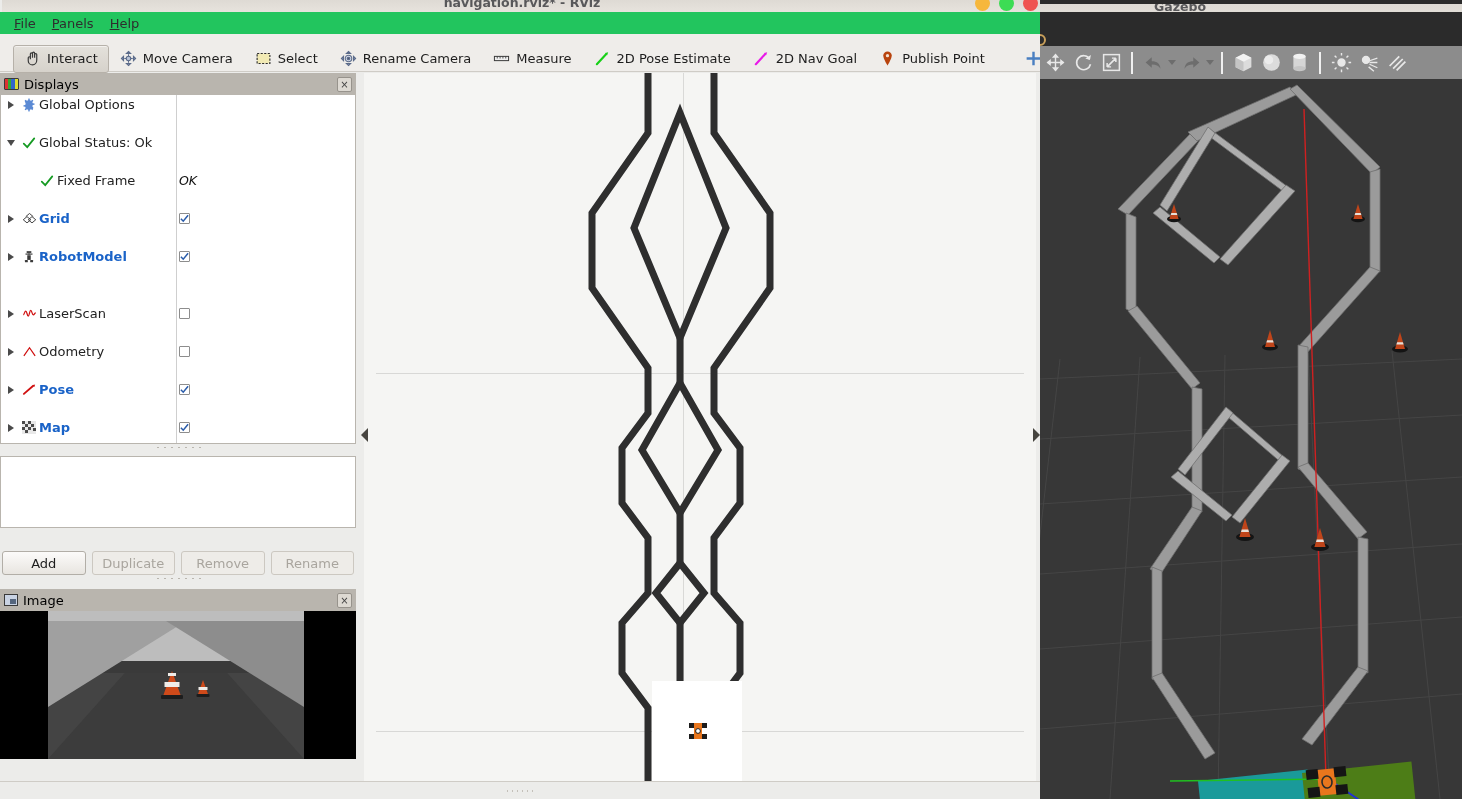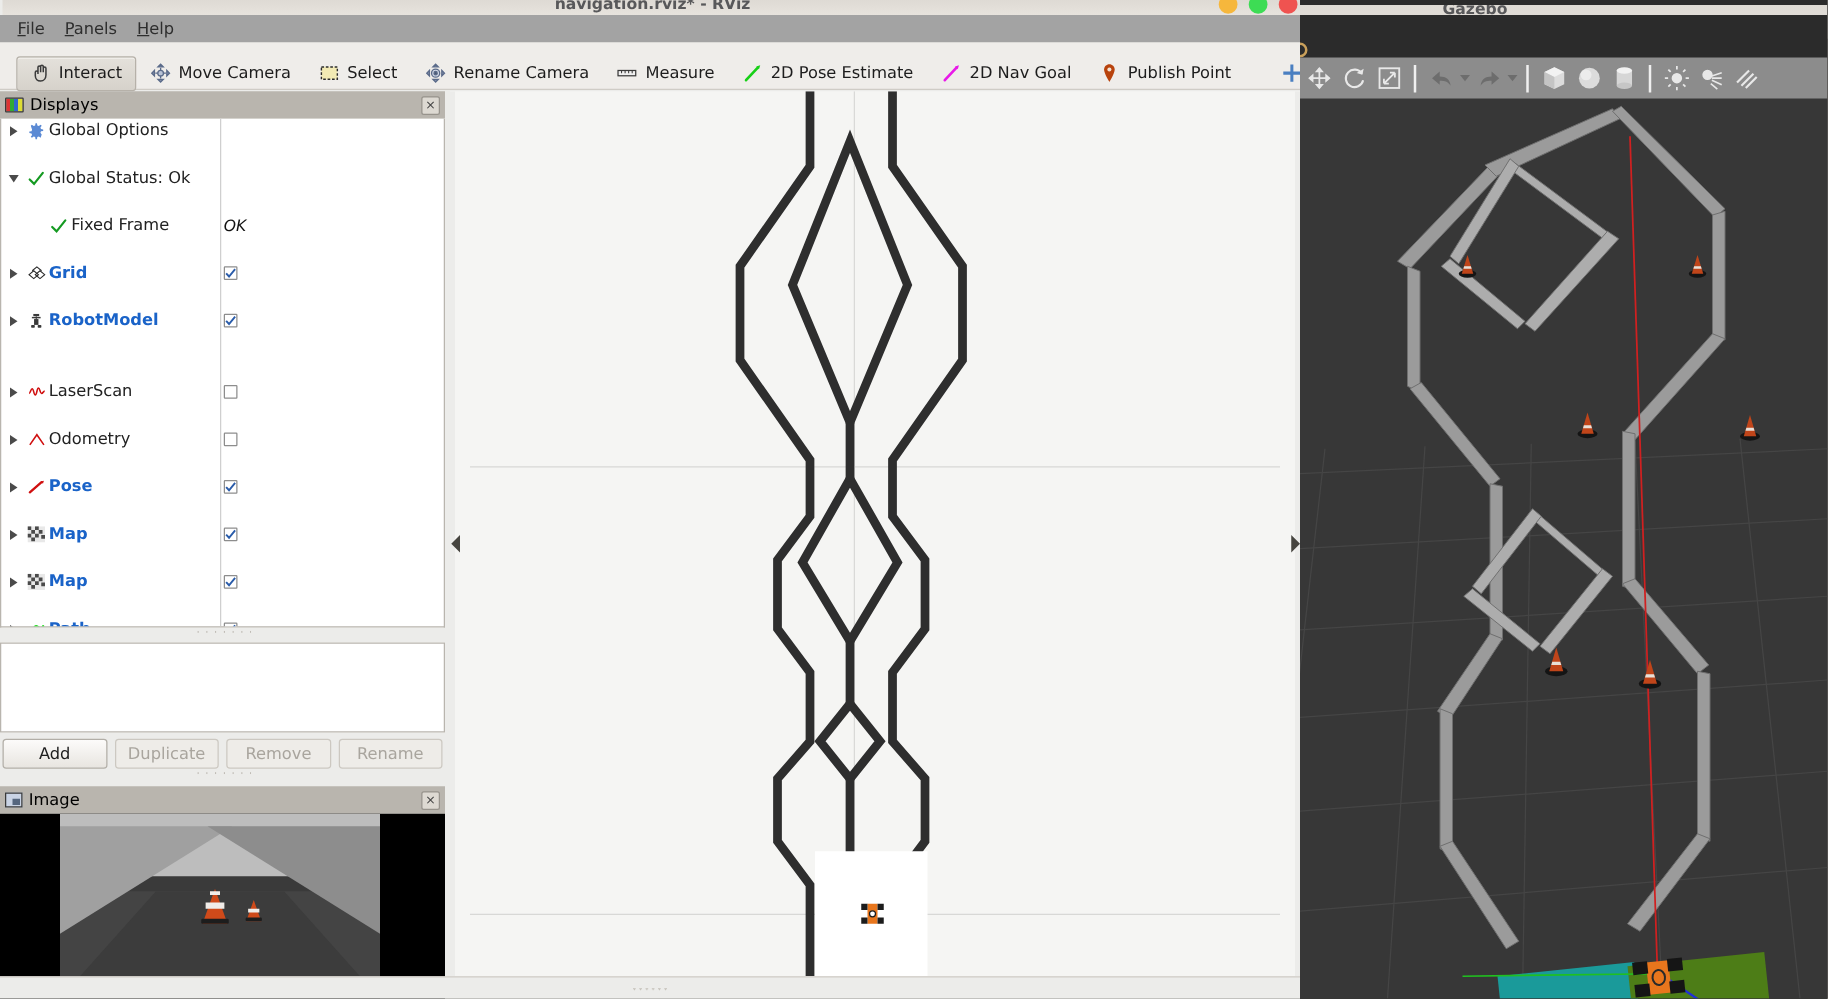--- a/index.html
+++ b/index.html
@@ -26,21 +26,21 @@
     text-align: center; font-size: 12.5px; font-weight: bold;
     color: #58585a; white-space: nowrap;
   }
   .wctl { position: absolute; top: -4px; width: 15px; height: 15px; border-radius: 50%; }
   .wctl.min  { left: 973px; background: #f6b73c; }
   .wctl.max  { left: 997px; background: #3ddc54; }
   .wctl.close{ left: 1021px; background: #ef5350; }
 
   .menubar {
     position: absolute; left: 0; top: 12px; width: 1040px; height: 22px;
-    background: #a3a3a3; display: flex; align-items: center; padding-left: 6px; text-align: center;
+    background: #22c55e; display: flex; align-items: center; padding-left: 6px; text-align: center;
   }
   .menu-item {
     font-size: 13px; color: #2e2e2e; padding: 2px 8px; cursor: default;
   }
   .menu-item u { text-decoration: underline; }
 
   .toolbar {
     position: absolute; left: 0; top: 34px; width: 1040px; height: 38px;
     background: #efedea; border-bottom: 1px solid #cfccc6;
     display: flex; align-items: center; padding-left: 10px;
@@ -75,21 +75,21 @@
     width: 15px; height: 15px; background: #ddd9d2; border: 1px solid #97938c;
     border-radius: 2px; font-size: 10px; color: #444;
     display: flex; align-items: center; justify-content: center;
   }
   .mon-icon { width:15px;height:12px;border:1.5px solid #3a3a3a;border-radius:1px;
     background: linear-gradient(to right,#d33 0 25%,#3a3 25% 50%,#36c 50% 75%,#dd3 75% 100%); }
   .img-icon { width:14px;height:12px;border:1.5px solid #3a3a3a;background:#c9d3e4;position:relative;}
   .img-icon::after{content:"";position:absolute;right:1px;bottom:1px;width:6px;height:5px;background:#55667e;}
 
   #displays-tree {
-    position: relative; height: 407px; background: #ffffff;
+    position: relative; height: 349px; background: #ffffff;
     border: 1px solid #b9b5ae; border-top: none; overflow: hidden;
   }
   .tree-split { position: absolute; left: 175px; top: 0; bottom: 0; width: 1px; background: #cfcfcf; }
   .trow {
     position: relative; height: 19px; display: flex; align-items: center;
     font-size: 13px; padding-left: 2px;
   }
   .twist {
     width: 16px; flex: 0 0 16px; display: flex; align-items: center; justify-content: center;
   }
@@ -108,21 +108,21 @@
 
   #prop-panel {
     position: relative; margin-top: 6px; height: 72px; background:#fff;
     border: 1px solid #b9b5ae;
   }
   .dock-grip { height:6px; display:flex;align-items:center;justify-content:center; }
   .dock-grip span { width:46px;height:3px;
     background-image: radial-gradient(#b9b5ae 1px, transparent 1px);
     background-size: 7px 3px; }
 
-  #dbtns { height: 24px; display: flex; gap: 6px; padding: 0 2px; margin-top: 5px; }
+  #dbtns { height: 24px; display: flex; gap: 6px; padding: 0 2px; margin-top: 23px; }
   .dbtn {
     flex: 1; height: 24px; border-radius: 3px;
     background: linear-gradient(to bottom,#fcfbfa,#e8e5e0);
     border: 1px solid #b2aea7; font-size: 13px; color: #1d1d1d;
     display:flex;align-items:center;justify-content:center;
   }
   .dbtn.dis { color:#a9a59e; background:#eeece8; border-color:#ccc8c1; }
 
   #image-panel { position: relative; margin-top: 8px; }
   #image-view {

